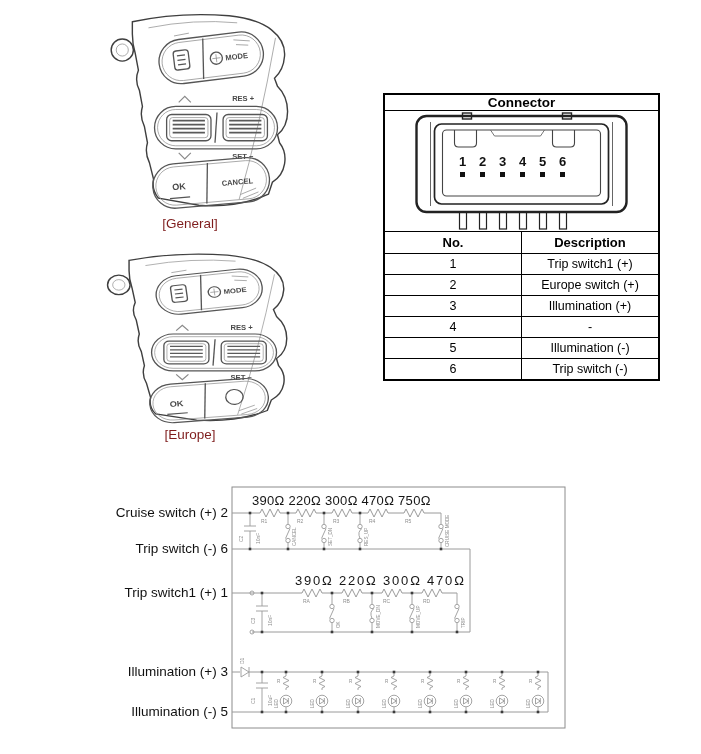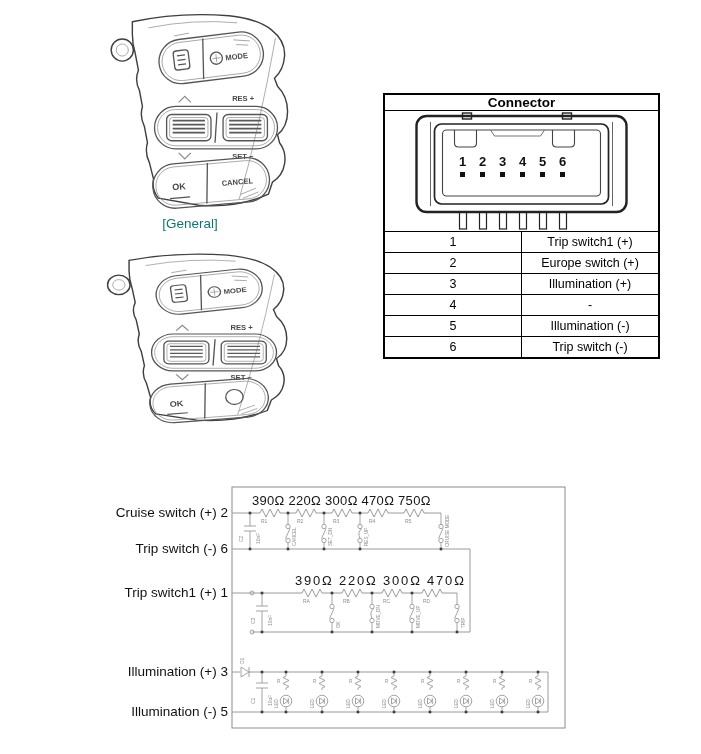--- a/index.html
+++ b/index.html
@@ -1,20 +1,20 @@
 <!DOCTYPE html>
 <html><head>
 <meta charset="utf-8">
 <style>
   html,body{margin:0;padding:0;background:#fff;}
   .page{position:relative;width:701px;height:754px;background:#ffffff;
         font-family:"Liberation Sans",sans-serif;color:#000;overflow:hidden;}
   svg{display:block;}
   
-  .fig-caption{position:absolute;text-align:center;font-size:13.5px;color:#0f766e;}
+  .fig-caption{position:absolute;text-align:center;font-size:13.5px;color:#7f1d1d;}
   
   .connector-panel{position:absolute;left:383px;top:93px;width:277px;}
   .connector-panel table{width:100%;border-collapse:collapse;border:2px solid #000;table-layout:fixed;}
   .connector-panel td,.connector-panel th{border:1px solid #000;text-align:center;vertical-align:middle;}
   .connector-panel .title-cell{font-weight:bold;font-size:13.5px;padding:0 0;}
   .connector-panel .image-cell{height:120px;padding:0;}
   .connector-panel th{font-size:13px;padding:3px 0;}
   .connector-panel td.data{font-size:12.5px;height:16px;padding:2px 0;}
   .col-no{width:54px;}
   
@@ -175,20 +175,21 @@
         <line x1="80" y1="186" x2="100" y2="186" class="sw-line"></line>
       </g>
       <line x1="120" y1="154" x2="116" y2="194" class="sw-line"></line>
       <g>
         <circle cx="147" cy="172" r="8.5" class="sw-line"></circle>
       </g>
       <line x1="150" y1="188" x2="166" y2="183" class="sw-thin"></line>
       <line x1="152" y1="192" x2="168" y2="187" class="sw-thin"></line>
     </g>
   </svg>
+  <div class="fig-caption" style="left:40px;top:427px;width:300px;">[Europe]</div>
 
   <div class="connector-panel">
     <table>
       <tbody>
           <tr>
             <td colspan="2" class="title-cell">Connector</td>
           </tr>
       <tr>
             <td colspan="2" class="image-cell">
         <svg width="273" height="118" viewBox="0 0 230 118" style="margin:0 auto;">
@@ -223,20 +224,24 @@
                   <rect x="73.5" y="60" width="5" height="5"></rect>
             <rect x="93.5" y="60" width="5" height="5"></rect>
                   <rect x="113.5" y="60" width="5" height="5"></rect>
             <rect x="133.5" y="60" width="5" height="5"></rect>
                   <rect x="153.5" y="60" width="5" height="5"></rect>
           </g>
         </svg>
       </td>
           </tr>
       <tr>
+        <th class="col-no">No.</th>
+        <th>Description</th>
+      </tr>
+      <tr>
         <td class="data">1</td>
         <td class="data">Trip switch1 (+)</td>
           </tr>
       <tr>
         <td class="data">2</td>
         <td class="data">Europe switch (+)</td>
           </tr>
       <tr>
         <td class="data">3</td>
         <td class="data">Illumination (+)</td>

